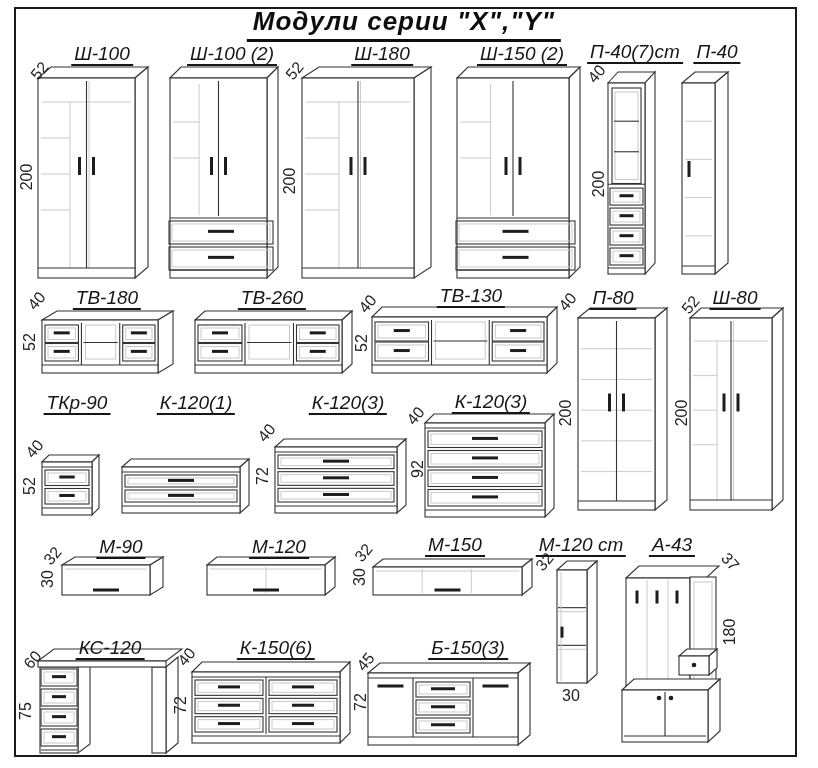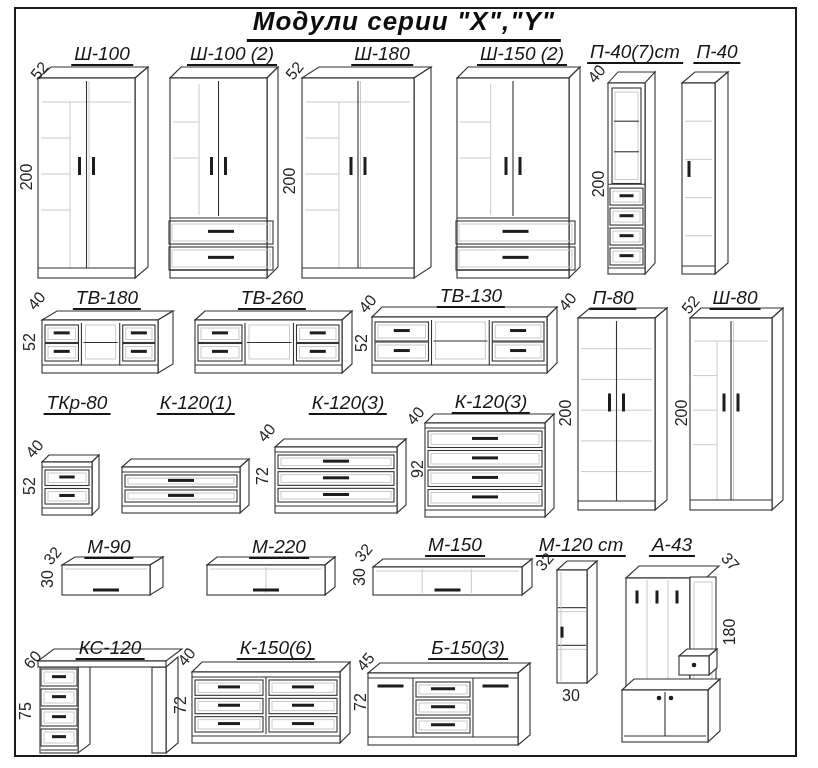--- a/index.html
+++ b/index.html
@@ -428,34 +428,34 @@
       <span class="mlabel" style="left:272px;top:288px">ТВ-260</span>
       <span class="mlabel" style="left:471px;top:286px">ТВ-130</span>
       <span class="dim" style="left:368px;top:304px;transform:translate(-50%,-50%) rotate(-50deg)">40</span>
       <span class="dim" style="left:362px;top:343px;transform:translate(-50%,-50%) rotate(-90deg)">52</span>
       <span class="mlabel" style="left:613px;top:288px">П-80</span>
       <span class="dim" style="left:568px;top:302px;transform:translate(-50%,-50%) rotate(-50deg)">40</span>
       <span class="dim" style="left:566px;top:413px;transform:translate(-50%,-50%) rotate(-90deg)">200</span>
       <span class="mlabel" style="left:735px;top:288px">Ш-80</span>
       <span class="dim" style="left:691px;top:305px;transform:translate(-50%,-50%) rotate(-50deg)">52</span>
       <span class="dim" style="left:682px;top:413px;transform:translate(-50%,-50%) rotate(-90deg)">200</span>
-      <span class="mlabel" style="left:77px;top:393px">ТКр-80</span>
+      <span class="mlabel" style="left:77px;top:393px">ТКр-90</span>
       <span class="dim" style="left:35px;top:449px;transform:translate(-50%,-50%) rotate(-50deg)">40</span>
       <span class="dim" style="left:30px;top:486px;transform:translate(-50%,-50%) rotate(-90deg)">52</span>
       <span class="mlabel" style="left:196px;top:393px">К-120(1)</span>
       <span class="mlabel" style="left:348px;top:393px">К-120(3)</span>
       <span class="dim" style="left:267px;top:433px;transform:translate(-50%,-50%) rotate(-50deg)">40</span>
       <span class="dim" style="left:263px;top:476px;transform:translate(-50%,-50%) rotate(-90deg)">72</span>
       <span class="mlabel" style="left:491px;top:392px">К-120(3)</span>
       <span class="dim" style="left:416px;top:416px;transform:translate(-50%,-50%) rotate(-50deg)">40</span>
       <span class="dim" style="left:418px;top:469px;transform:translate(-50%,-50%) rotate(-90deg)">92</span>
-      <span class="mlabel" style="left:109px;top:537px">М-90</span>
+      <span class="mlabel" style="left:121px;top:537px">М-90</span>
       <span class="dim" style="left:53px;top:556px;transform:translate(-50%,-50%) rotate(-50deg)">32</span>
       <span class="dim" style="left:48px;top:579px;transform:translate(-50%,-50%) rotate(-90deg)">30</span>
-      <span class="mlabel" style="left:279px;top:537px">М-220</span>
+      <span class="mlabel" style="left:279px;top:537px">М-120</span>
       <span class="mlabel" style="left:455px;top:535px">М-150</span>
       <span class="dim" style="left:364px;top:553px;transform:translate(-50%,-50%) rotate(-50deg)">32</span>
       <span class="dim" style="left:360px;top:577px;transform:translate(-50%,-50%) rotate(-90deg)">30</span>
       <span class="mlabel" style="left:581px;top:535px">М-120 ст</span>
       <span class="dim" style="left:545px;top:562px;transform:translate(-50%,-50%) rotate(-50deg)">32</span>
       <span class="dim" style="left:571px;top:696px;transform:translate(-50%,-50%) rotate(0deg)">30</span>
       <span class="mlabel" style="left:672px;top:535px">А-43</span>
       <span class="dim" style="left:730px;top:562px;transform:translate(-50%,-50%) rotate(48deg)">37</span>
       <span class="dim" style="left:730px;top:632px;transform:translate(-50%,-50%) rotate(-90deg)">180</span>
       <span class="mlabel" style="left:110px;top:638px">КС-120</span>

